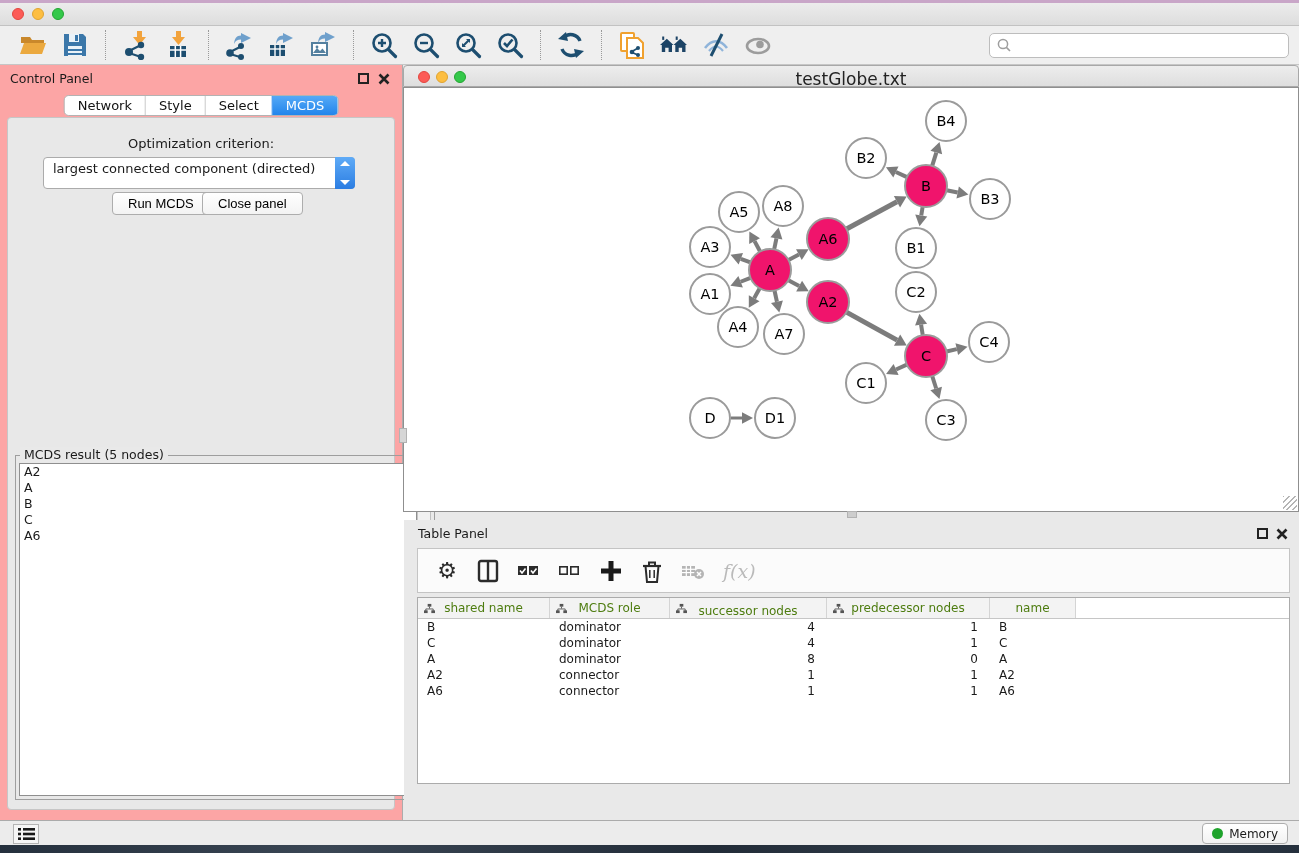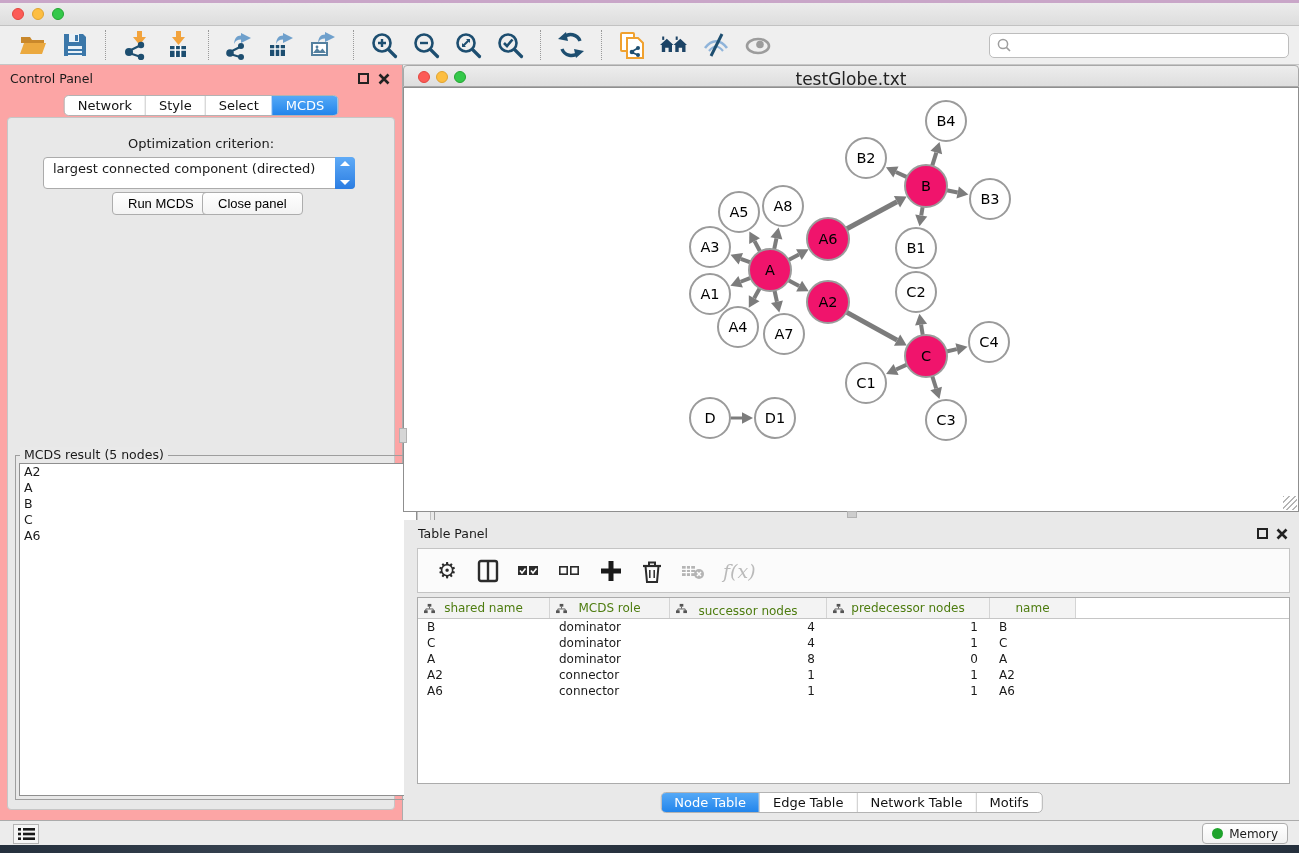--- a/index.html
+++ b/index.html
@@ -560,26 +560,20 @@
           </div>
           <div class="trow">
             <div class="td l" style="width: 132px;">A6</div>
             <div class="td l" style="width: 120px;">connector</div>
             <div class="td r" style="width: 157px;">1</div>
             <div class="td r" style="width: 163px;">1</div>
             <div class="td l" style="width: 86px;">A6</div>
           </div>
         </div>
     </div>
-    <div class="seg tp-tabs" id="tp-tabs">
-        <span class="s active">Node Table</span>
-        <span class="s">Edge Table</span>
-        <span class="s">Network Table</span>
-        <span class="s">Motifs</span>
-      </div>
   </div>
 
   <div class="status">
     <span class="list-btn">
       <svg width="17" height="14" viewBox="0 0 17 14">
         <g fill="#1A1A1A">
           <rect x="0" y="1" width="3" height="2.6"></rect>
             <rect x="5" y="1" width="12" height="2.6"></rect>
           <rect x="0" y="5.7" width="3" height="2.6"></rect>
             <rect x="5" y="5.7" width="12" height="2.6"></rect>

